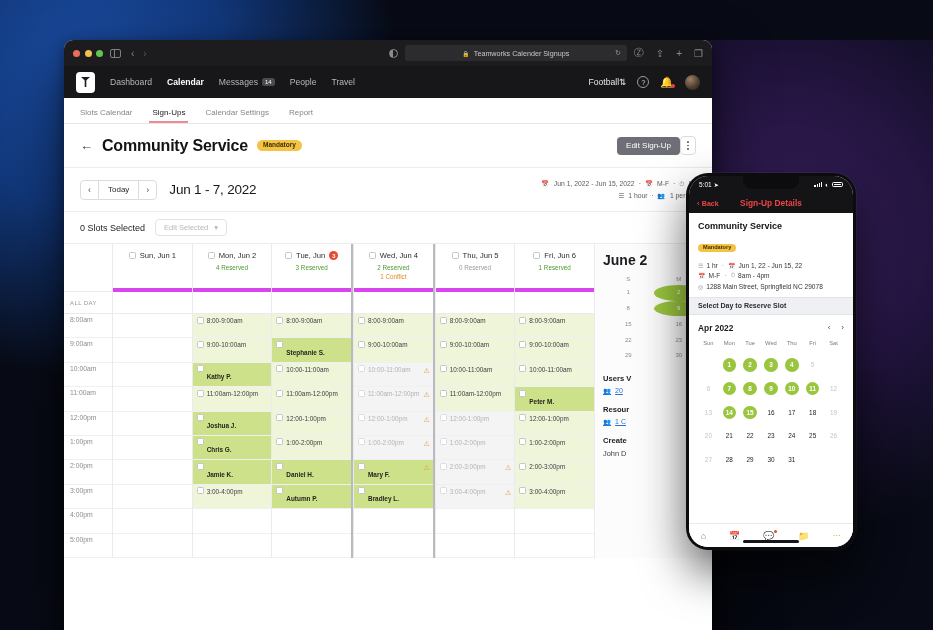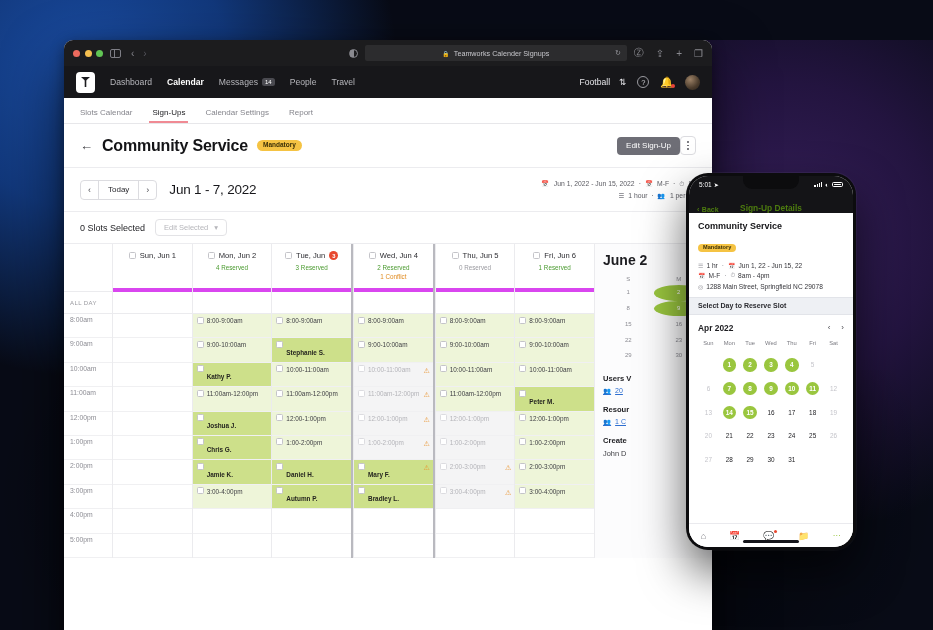--- a/index.html
+++ b/index.html
@@ -49,21 +49,21 @@
   }
   .nav-arrows { display: flex; gap: 9px; margin-left: 3px; font-size: 10px; color: #85858c; }
   .nav-arrows .dim { color: #55555c; }
   .chrome-spacer { flex: 1; }
   .reader-ico {
     width: 9px; height: 9px; border-radius: 50%;
     background: linear-gradient(90deg, #8a8a90 50%, transparent 50%);
     border: 1.1px solid #8a8a90;
   }
   .urlbar {
-    width: 262px; height: 16px; background: #2c2c2e; border-radius: 2px;
+    width: 222px; height: 16px; background: #2c2c2e; border-radius: 2px;
     display: flex; align-items: center; justify-content: center; gap: 4px;
     color: #c7c7cc; font-size: 7.2px; position: relative;
   }
   .lock { font-size: 6px; color: #a9a9ae; }
   .reload { position: absolute; right: 6px; font-size: 7px; color: #9a9aa0; }
   .chrome-right { display: flex; gap: 12px; align-items: center; color: #8a8a90; font-size: 10px; margin-left: auto; }
 
   
   .appnav {
     height: 32px; background: #17171a; display: flex; align-items: center;
@@ -74,21 +74,21 @@
     display: flex; align-items: center; justify-content: center;
     font-size: 12px; color: #1b1b1f; font-weight: bold;
   }
   .navlink { color: #b6b6bb; font-size: 8.6px; display: flex; align-items: center; gap: 4px; }
   .navlink.active { color: #fff; font-weight: bold; }
   .badge-gray {
     background: #4a4a50; color: #fff; font-size: 6px; border-radius: 2.5px;
     padding: 1px 3px; line-height: 1;
   }
   .appnav-right { margin-left: auto; display: flex; align-items: center; gap: 11px; }
-  .team-sel { color: #e6e6ea; font-size: 8.6px; display: flex; align-items: center; gap: 9px; margin-left: 22px; }
+  .team-sel { color: #e6e6ea; font-size: 8.6px; display: flex; align-items: center; gap: 0; margin-left: 22px; }
   .circ-ico {
     width: 12px; height: 12px; border-radius: 50%; border: 1.1px solid #9a9aa0;
     color: #cfcfd4; font-size: 7.5px; display: flex; align-items: center; justify-content: center;
   }
   .bell { color: #cfcfd4; font-size: 11px; position: relative; }
   .bell .bdot {
     position: absolute; right: -1px; bottom: 1px; width: 4px; height: 4px;
     background: #e8443a; border-radius: 50%;
   }
   .avatar {
@@ -247,21 +247,21 @@
     position: absolute; left: 50%; top: 0; transform: translateX(-50%);
     width: 56px; height: 13px; background: #0c0c0e; border-radius: 0 0 9px 9px;
   }
   .pstatus .right { margin-left: auto; display: flex; align-items: center; gap: 3px; }
   .sig { display: flex; align-items: flex-end; gap: .8px; }
   .sig i { width: 1.3px; background: #fff; display: block; }
   .wifi { font-size: 6.5px; }
   .batt { width: 11px; height: 5.5px; border: .8px solid #fff; border-radius: 1.6px; position: relative; }
   .batt::after { content:''; position:absolute; inset: .8px; background:#fff; border-radius:.6px; }
   .pnav {
-    height: 20px; background: #141417; color: #4d7c0f; display: flex; align-items: flex-end;
+    height: 20px; background: #141417; color: #ef4444; display: flex; align-items: center;
     padding: 0 8px; flex: none; position: relative;
   }
   .pnav .back { font-size: 7px; display: flex; align-items: center; gap: 2.5px; font-weight: bold; }
   .pnav .ptitle2 {
     position: absolute; left: 0; right: 0; text-align: center; font-size: 8.4px; font-weight: bold;
   }
   .pbody { flex: 1; overflow: hidden; background: #fff; }
   .pdetail { padding: 8px 9px 7px 9px; }
   .pd-title { font-size: 9px; font-weight: bold; color: #141417; margin-bottom: 4px; }
   .pd-pill {

